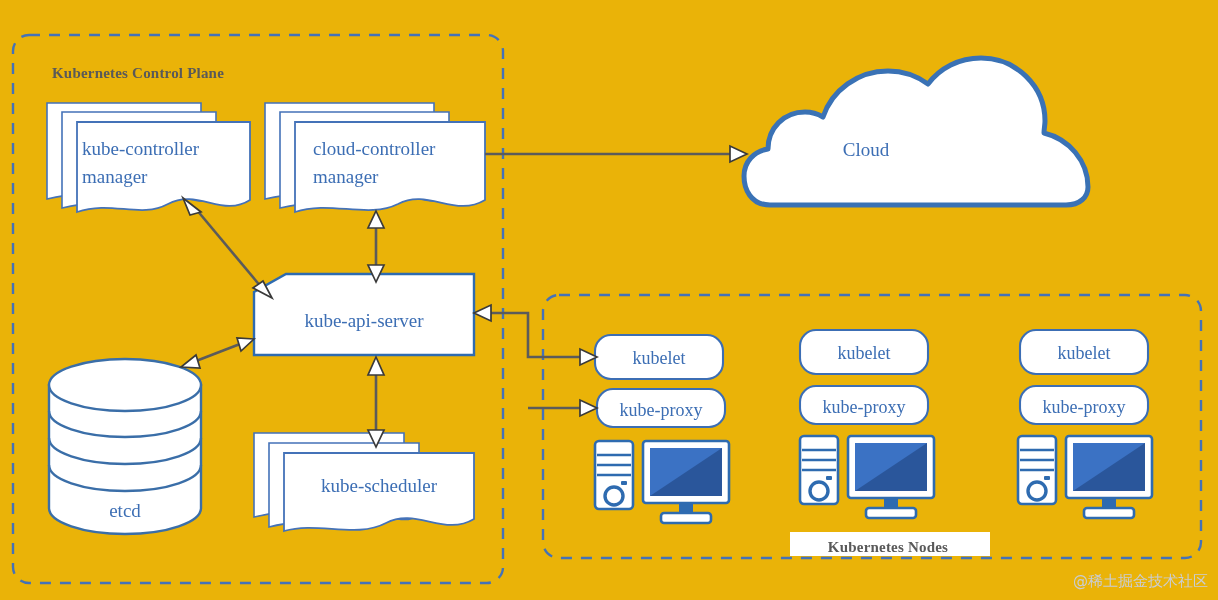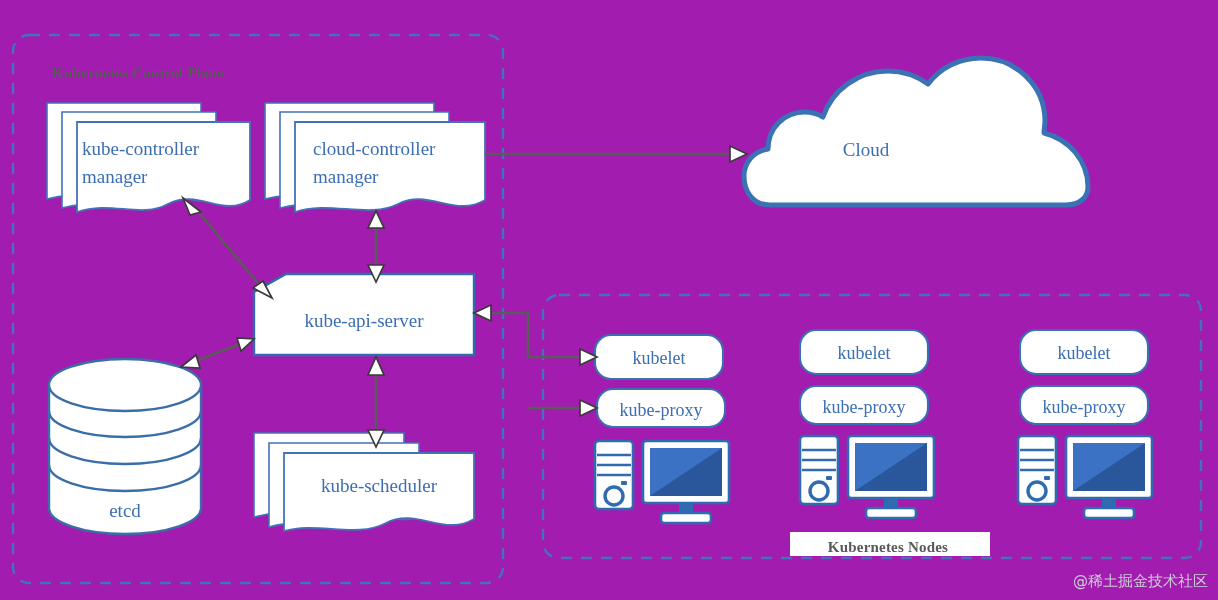--- a/index.html
+++ b/index.html
@@ -1,17 +1,17 @@
 <!DOCTYPE html>
 <html><head>
 <meta charset="utf-8">
 <style>
   html,body{margin:0;padding:0;background:#ffffff;}
   body{width:1218px;height:600px;overflow:hidden;font-family:"Liberation Serif",serif;}
-  #stage{position:relative;width:1218px;height:600px;background:#a21caf;}
+  #stage{position:relative;width:1218px;height:600px;background:#eab308;}
   svg#diagram{position:absolute;left:0;top:0;width:1218px;height:600px;}
 
   .zone-title{
     font-family:"Liberation Serif",serif;
     font-weight:bold;font-size:15px;fill:#595959;letter-spacing:.2px;
   }
   .node-label{
     font-family:"Liberation Serif",serif;
     font-size:19px;fill:#3c6eb4;
   }

